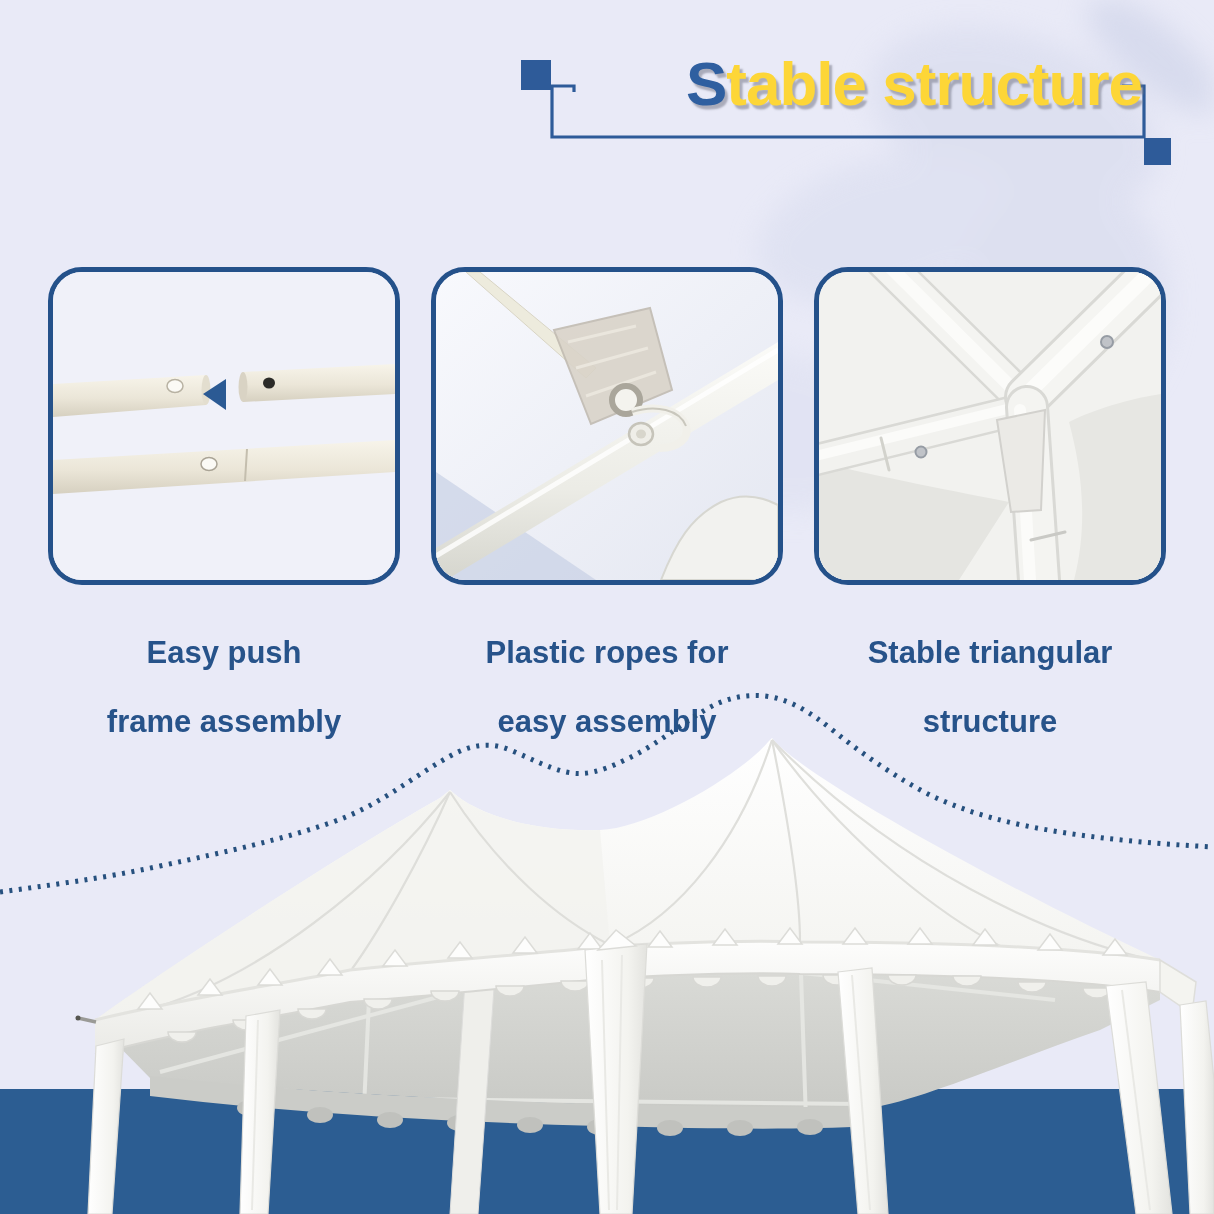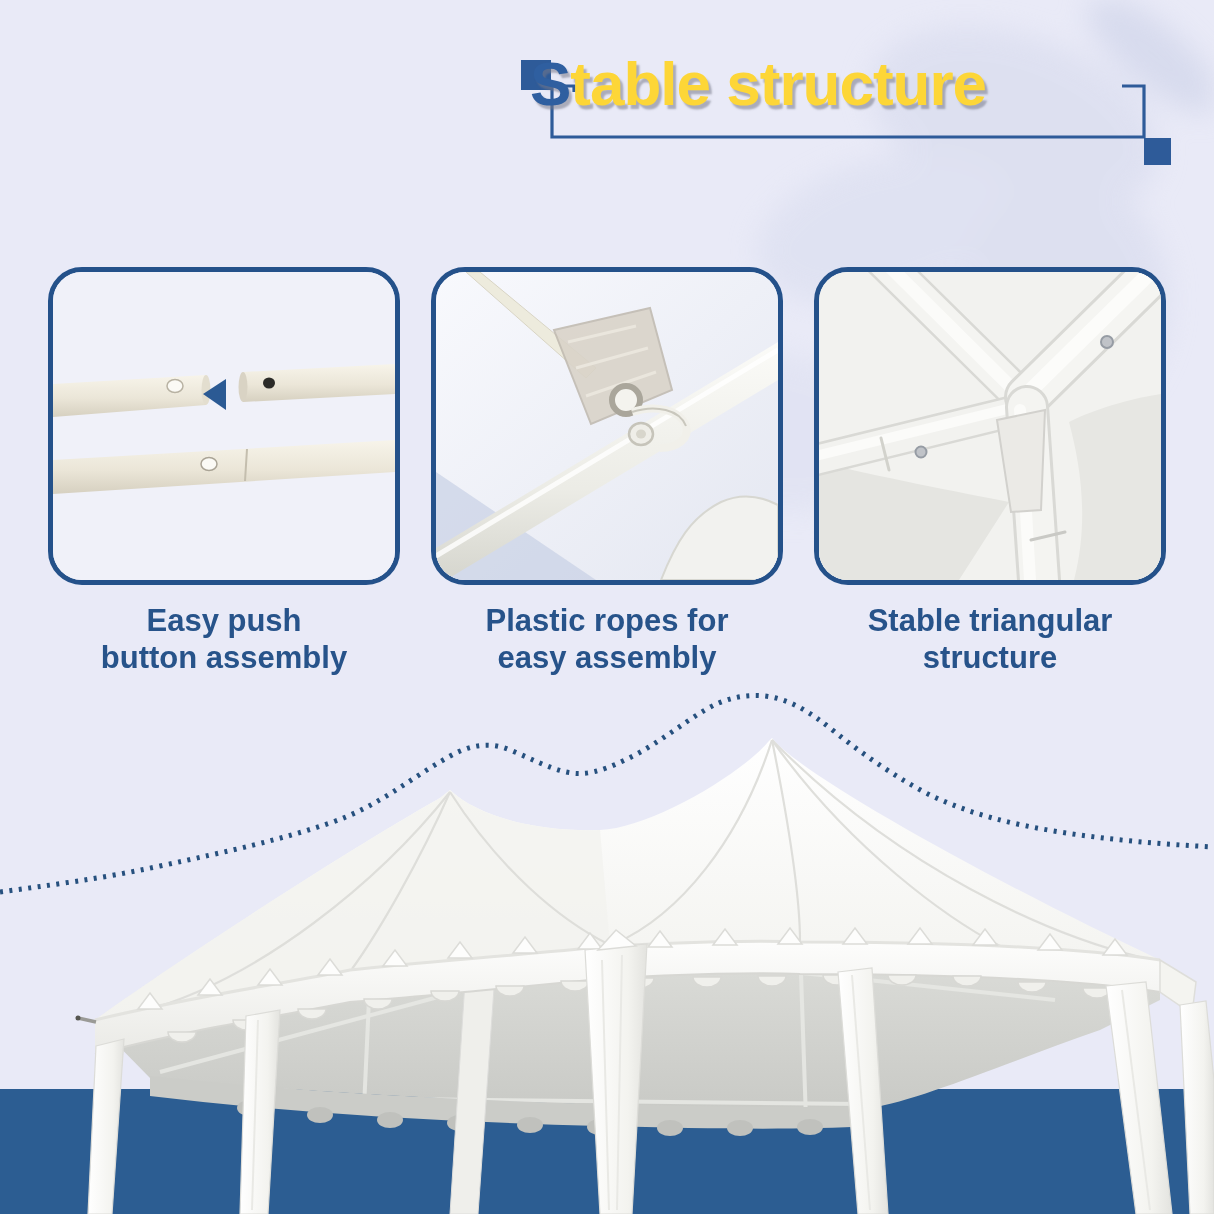--- a/index.html
+++ b/index.html
@@ -11,21 +11,21 @@
   
   .watermark{position:absolute;top:0;right:0;width:760px;height:640px;pointer-events:none;}
   .watermark svg{filter:blur(14px);opacity:.55;}
   
   .bracket-svg{position:absolute;left:0;top:0;width:1214px;height:220px;}
   .sq{position:absolute;background:#2e5b99;}
   .sq-tl{left:521px;top:60px;width:30px;height:30px;}
   .sq-br{left:1144px;top:138px;width:27px;height:27px;}
   .title{
     position:absolute;left:530px;top:48px;width:612px;margin:0;
-    text-align:left;font-size:62px;font-weight:bold;letter-spacing:-1px;
+    text-align:right;font-size:62px;font-weight:bold;letter-spacing:-1px;
     white-space:nowrap;
   }
   .title .t-lead{color:#2f5fa0;text-shadow:3px 4px 2px rgba(118,120,136,.55);}
   .title .t-rest{color:#fdd637;text-shadow:3px 4px 2px rgba(118,120,136,.55);}
   
   .subtitle-row{position:absolute;left:390px;top:196px;height:52px;display:flex;align-items:center;}
   .play{width:48px;height:48px;flex:0 0 48px;}
   .subtitle-text{
     margin-left:17px;font-size:38px;font-weight:bold;color:#27538a;
     letter-spacing:-.5px;white-space:nowrap;
@@ -35,21 +35,21 @@
     position:absolute;top:267px;width:352px;height:318px;margin:0;
     border:5px solid #24518a;border-radius:34px;overflow:hidden;
     box-sizing:border-box;background:#f0f1f9;
   }
   .panel svg{display:block;width:100%;height:100%;}
   .panel-1{left:48px;} .panel-2{left:431px;} .panel-3{left:814px;}
   .caption{
     position:absolute;top:602px;width:352px;text-align:center;
     font-size:31px;font-weight:bold;color:#27538a;line-height:37px;
   }
-  .caption span{display:block;}
+  .caption span{display:block;margin-top:32px;}
   .caption-1{left:48px;} .caption-2{left:431px;} .caption-3{left:814px;}
   
   .hero{position:absolute;left:0;top:680px;width:1214px;height:534px;}
 </style>
 </head>
 <body>
 
 <div class="page">
 
   <div class="watermark">
@@ -172,21 +172,21 @@
 
       <g>
         <circle cx="288" cy="70" r="6" fill="#c0c3c8" stroke="#969ca4" stroke-width="2"></circle>
         <circle cx="102" cy="180" r="5.5" fill="#c0c3c8" stroke="#969ca4" stroke-width="2"></circle>
       </g>
     </svg>
   </figure>
 
   <div class="caption caption-1">
     <span>Easy push</span>
-    <span>button assembly</span>
+    <span>frame assembly</span>
   </div>
   <div class="caption caption-2">
     <span>Plastic ropes for</span>
     <span>easy assembly</span>
   </div>
   <div class="caption caption-3">
     <span>Stable triangular</span>
     <span>structure</span>
   </div>
 

